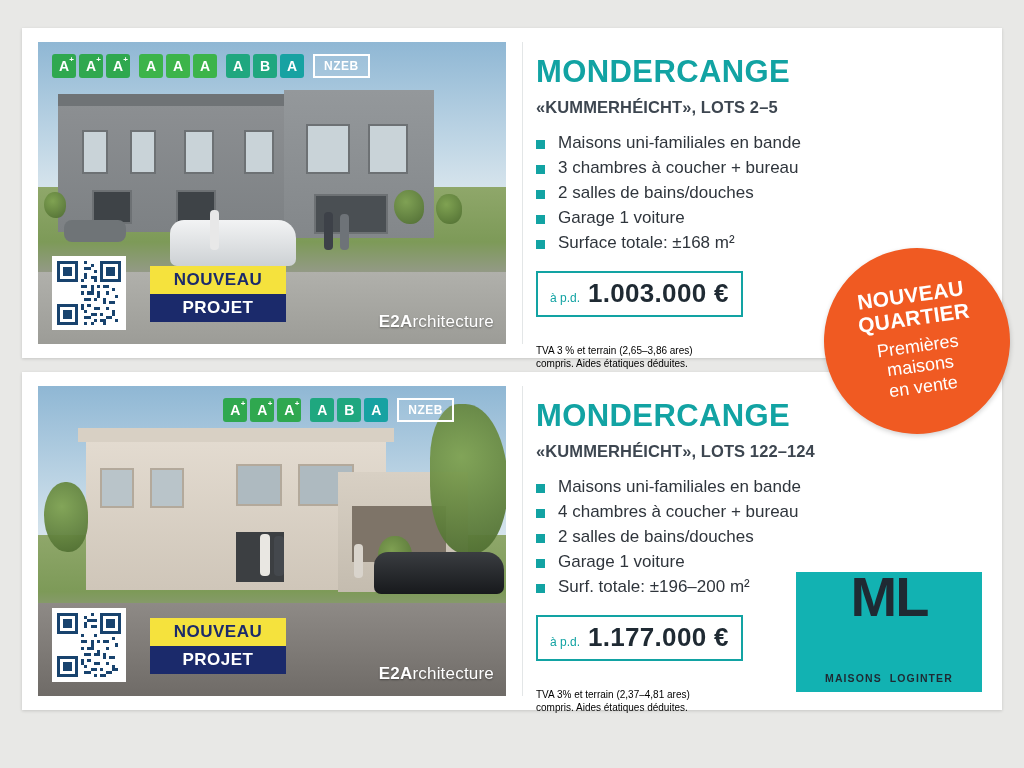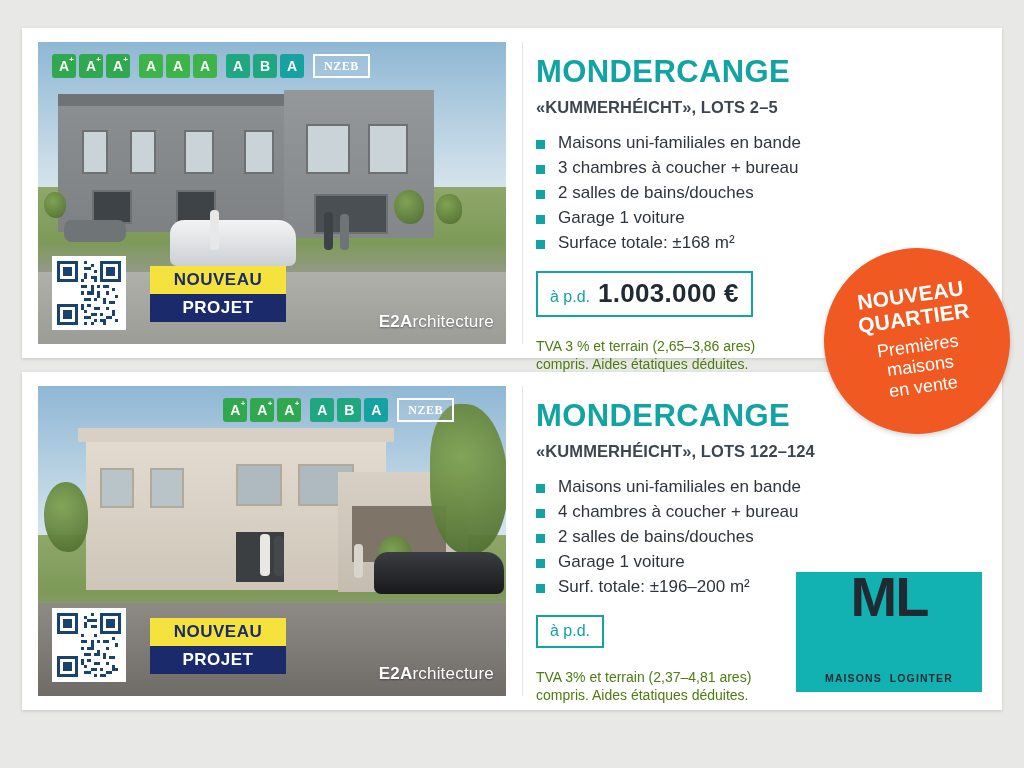--- a/index.html
+++ b/index.html
@@ -104,21 +104,20 @@
   }
   .g1 { background:#2fa84f; }
   .g2 { background:#3cb44a; }
   .g3 { background:#1fa77f; }
   .g4 { background:#17a2a2; }
   .nzeb {
     height:24px; padding:0 9px; border:2px solid #ffffff;
     color:#ffffff; font-size:12px; font-weight:700; letter-spacing:.5px;
     display:flex; align-items:center; justify-content:center;
     background:rgba(255,255,255,0.08);
-    font-family:Liberation Serif, serif;
   }
 
   
   .qr {
     position:absolute; left:14px; bottom:14px;
     width:74px; height:74px; background:#fff; padding:5px; z-index:6;
   }
   .qr-inner { width:100%; height:100%; }
 
   
@@ -160,25 +159,25 @@
   }
   ul.features li:before {
     content:""; position:absolute; left:0; top:7px;
     width:9px; height:9px; background:#12a3a3;
   }
 
   .price {
     display:inline-flex; align-items:baseline; gap:8px;
     border:2px solid #12a3a3; padding:5px 12px 6px; margin-top:13px;
   }
-  .price .apd { color:#12a3a3; font-size:16px; font-weight:400; }
+  .price .apd { color:#12a3a3; font-size:12px; font-weight:400; }
   .price .val { color:#1f2a33; font-size:26px; font-weight:700; letter-spacing:.3px; }
 
   .fine {
-    margin-top:20px; font-size:14px; color:#4d7c0f; line-height:1.32;
+    margin-top:27px; font-size:10px; color:#000000; line-height:1.32;
   }
 
   
   .sticker {
     position:absolute; left:824px; top:248px;
     width:186px; height:186px; border-radius:50%;
     background:#f05a22; color:#ffffff;
     display:flex; flex-direction:column; align-items:center; justify-content:center;
     transform:rotate(-8deg);
     text-align:center; z-index:30;
@@ -493,20 +492,21 @@
       <div class="subtitle">«KUMMERHÉICHT», LOTS 122–124</div>
       <ul class="features">
         <li>Maisons uni-familiales en bande</li>
         <li>4 chambres à coucher + bureau</li>
         <li>2 salles de bains/douches</li>
         <li>Garage 1 voiture</li>
         <li>Surf. totale: ±196–200 m²</li>
       </ul>
       <div class="price">
         <span class="apd">à p.d.</span>
+        <span class="val">1.177.000 €</span>
       </div>
       <div class="fine">
         <div>TVA 3% et terrain (2,37–4,81 ares)</div>
         <div>compris. Aides étatiques déduites.</div>
       </div>
 
       <div class="logo">
         <div class="mark">ML</div>
         <div class="bar"></div>
         <div class="sub">

